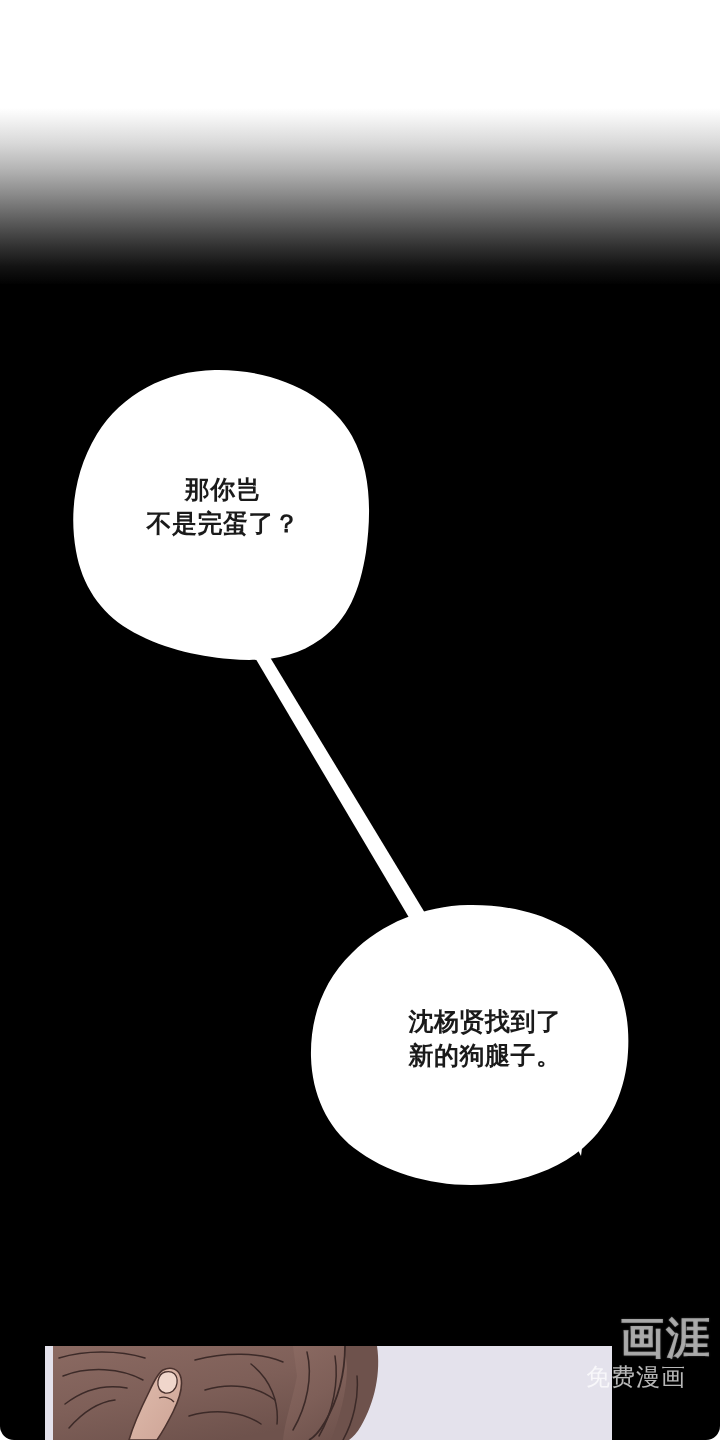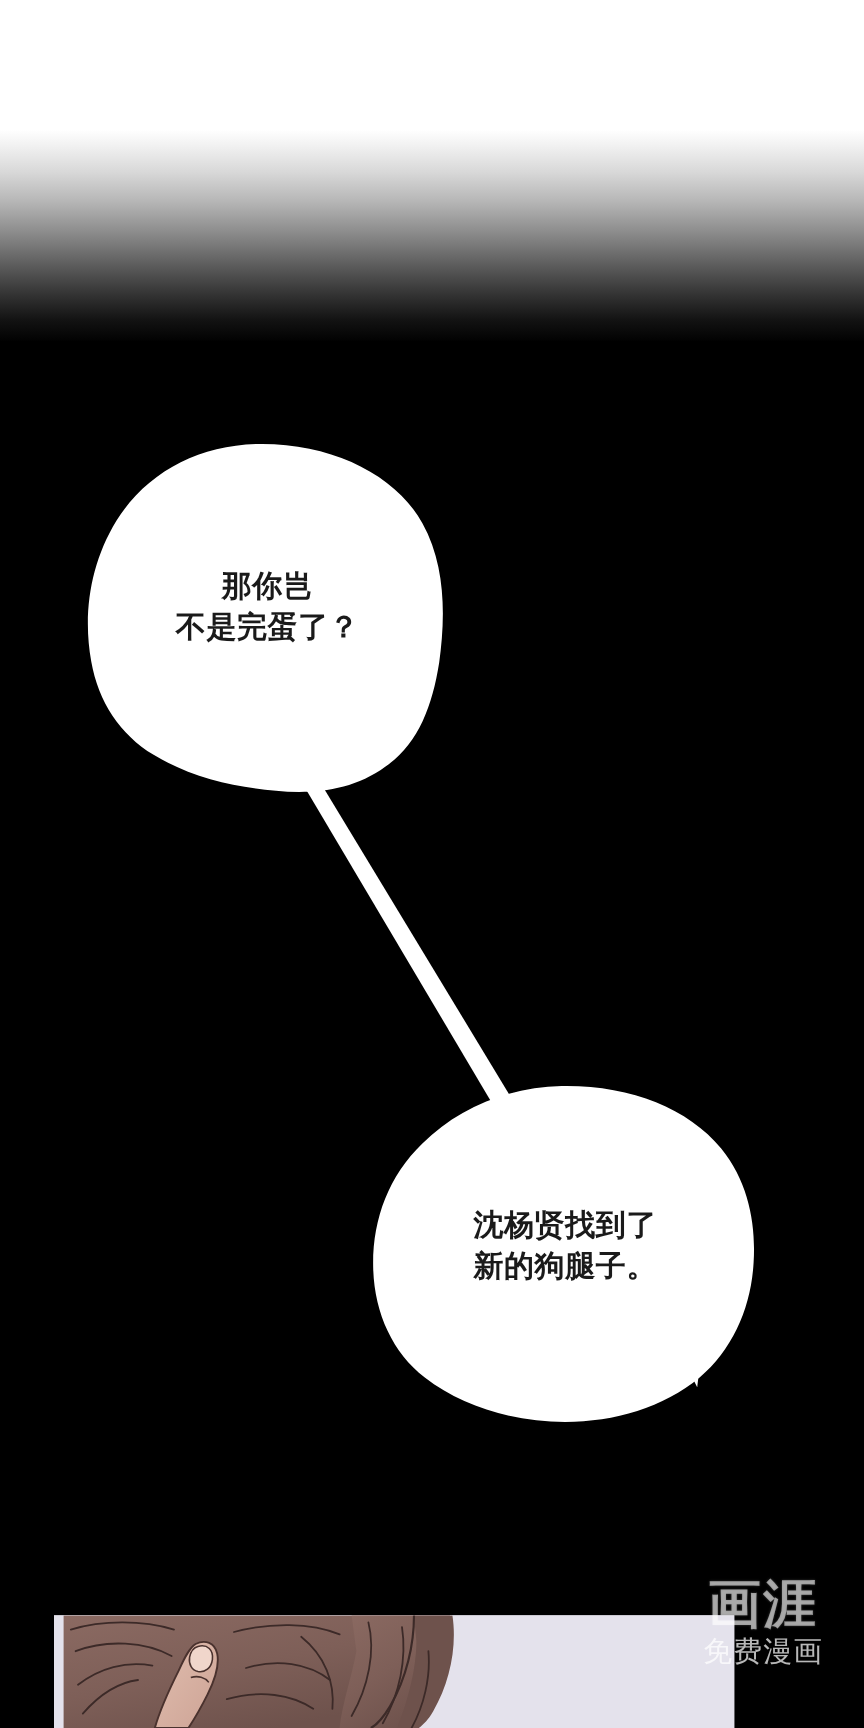--- a/index.html
+++ b/index.html
@@ -9,20 +9,21 @@
   }
   body {
     font-family: "Liberation Sans", "DejaVu Sans", sans-serif;
   }
   #page {
     position: relative;
     width: 720px;
     height: 1440px;
     overflow: hidden;
     background: #ffffff;
+    border-radius: 14px;
   }
 
   
   .panel-white-top {
     position: absolute;
     left: 0; top: 0;
     width: 720px; height: 112px;
     background: #ffffff;
   }
   .panel-fade {
@@ -67,21 +68,21 @@
     white-space: pre-line;
     font-family: "Liberation Sans", "DejaVu Sans", sans-serif;
   }
   #bubble1-text {
     left: 75px;
     top: 473px;
     width: 296px;
     font-size: 25px;
   }
   #bubble2-text {
-    left: 312px;
+    left: 326px;
     top: 1005px;
     width: 318px;
     font-size: 25px;
   }
 
   
   .bottom-strip {
     position: absolute;
     left: 0; top: 1344px;
     width: 720px; height: 96px;
@@ -107,20 +108,21 @@
     pointer-events: none;
   }
   .wm-main {
     font-size: 44px;
     font-weight: 700;
     letter-spacing: 2px;
     line-height: 1.02;
     color: rgba(255,255,255,0.56);
     text-shadow: 0 0 2px rgba(255,255,255,0.25);
     font-family: "Liberation Sans", "DejaVu Sans", sans-serif;
+    text-align: right;
   }
   .wm-sub {
     margin-top: 3px;
     font-size: 24px;
     font-weight: 400;
     letter-spacing: 1px;
     line-height: 1.05;
     color: rgba(255,255,255,0.72);
     font-family: "Liberation Sans", "DejaVu Sans", sans-serif;
   }

